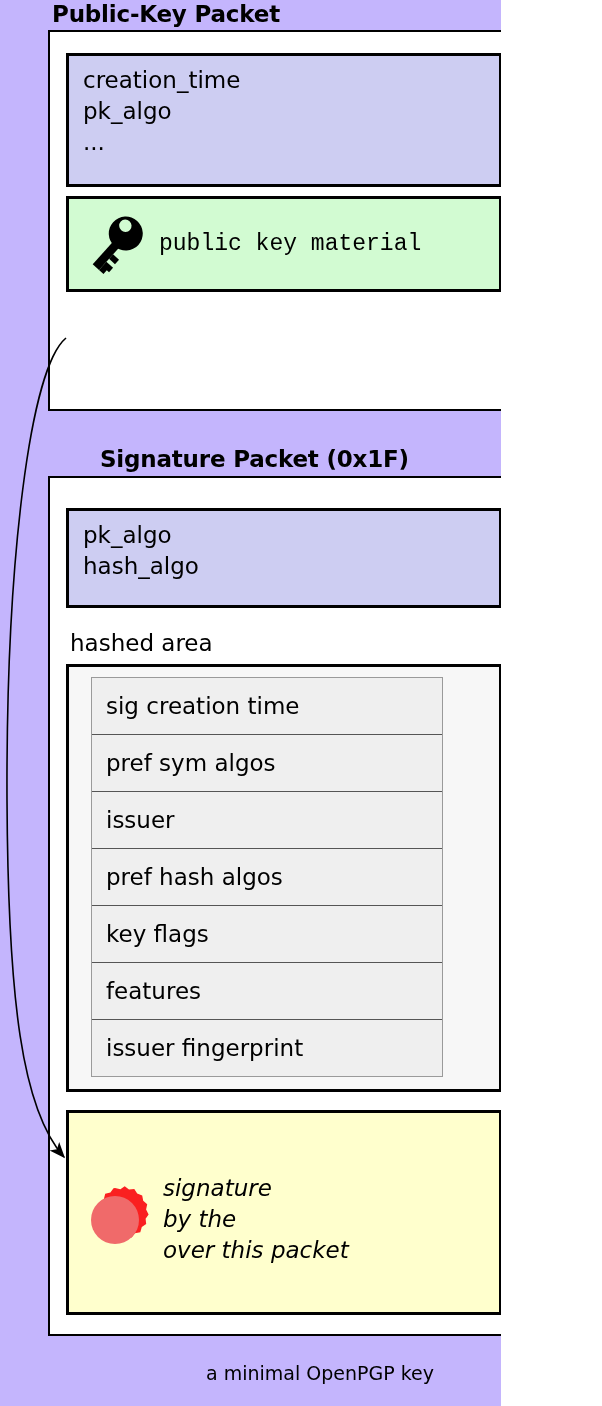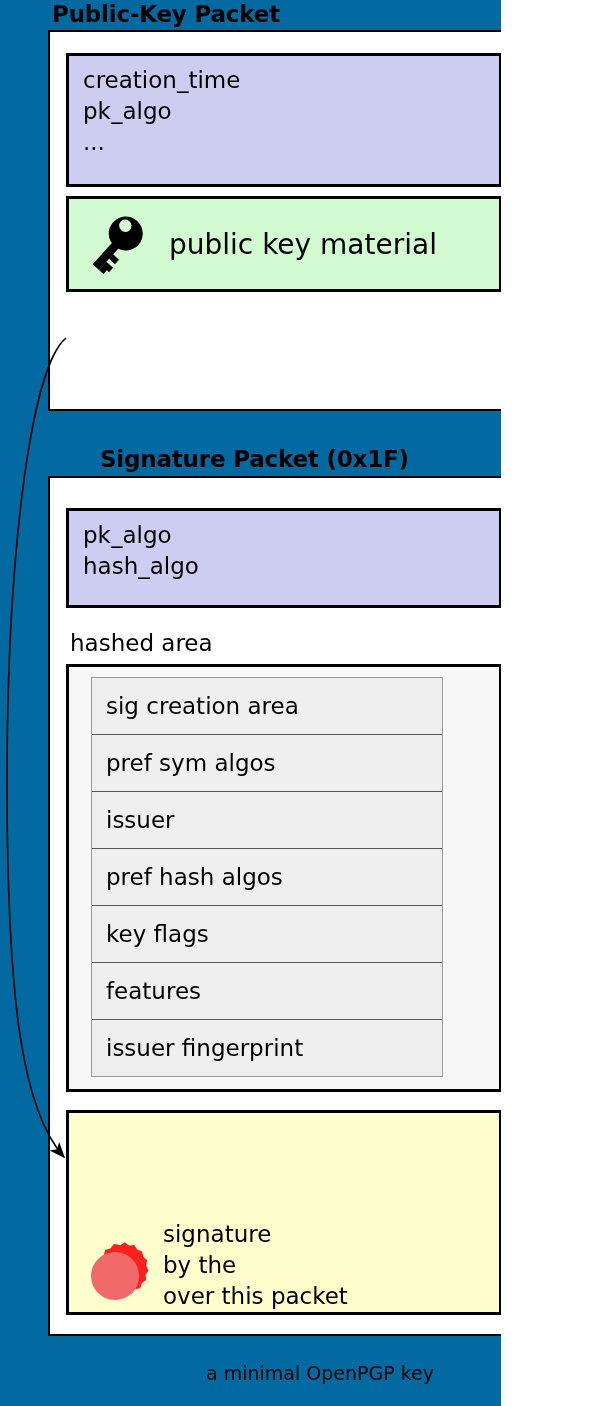--- a/index.html
+++ b/index.html
@@ -7,21 +7,21 @@
     padding: 0;
     background: #ffffff;
   }
   body {
     font-family: "DejaVu Sans", sans-serif;
   }
   #canvas {
     position: relative;
     width: 501px;
     height: 1406px;
-    background: #0369a1;
+    background: #c4b5fd;
     overflow: hidden;
   }
 
   
   .packet-title {
     position: absolute;
     font-weight: bold;
     font-size: 23px;
     color: #000000;
     letter-spacing: -0.2px;
@@ -73,33 +73,35 @@
 
   
   .material-row {
     display: flex;
     align-items: center;
     height: 100%;
     padding-left: 10px;
     box-sizing: border-box;
   }
   .material-label {
-    font-size: 28px;
-    color: #000000;
-    margin-left: 18px;
-    white-space: nowrap;
+    font-size: 23px;
+    color: #000000;
+    margin-left: 8px;
+    white-space: nowrap;
+    font-family: Liberation Mono, monospace;
   }
 
   
   .sig-row {
     display: flex;
-    align-items: flex-end;
+    align-items: center;
     height: 100%;
     padding: 14px 12px 0 10px;
     box-sizing: border-box;
+    font-style: italic;
   }
   .sig-text {
     font-size: 23px;
     line-height: 31px;
     color: #000000;
     margin-left: 12px;
   }
   .sig-text div { white-space: nowrap; }
 
   
@@ -204,21 +206,21 @@
     <div class="lines">
       <div>pk_algo</div>
       <div>hash_algo</div>
     </div>
   </div>
 
   <div id="hashed-area-label">hashed area</div>
 
   <div id="hashed-area-box">
     <div id="hashed-items">
-      <div class="hashed-item">sig creation area</div>
+      <div class="hashed-item">sig creation time</div>
       <div class="hashed-item">pref sym algos</div>
       <div class="hashed-item">issuer</div>
       <div class="hashed-item">pref hash algos</div>
       <div class="hashed-item">key flags</div>
       <div class="hashed-item">features</div>
       <div class="hashed-item">issuer fingerprint</div>
     </div>
   </div>
 
   <div class="field-box" id="box-signature">

